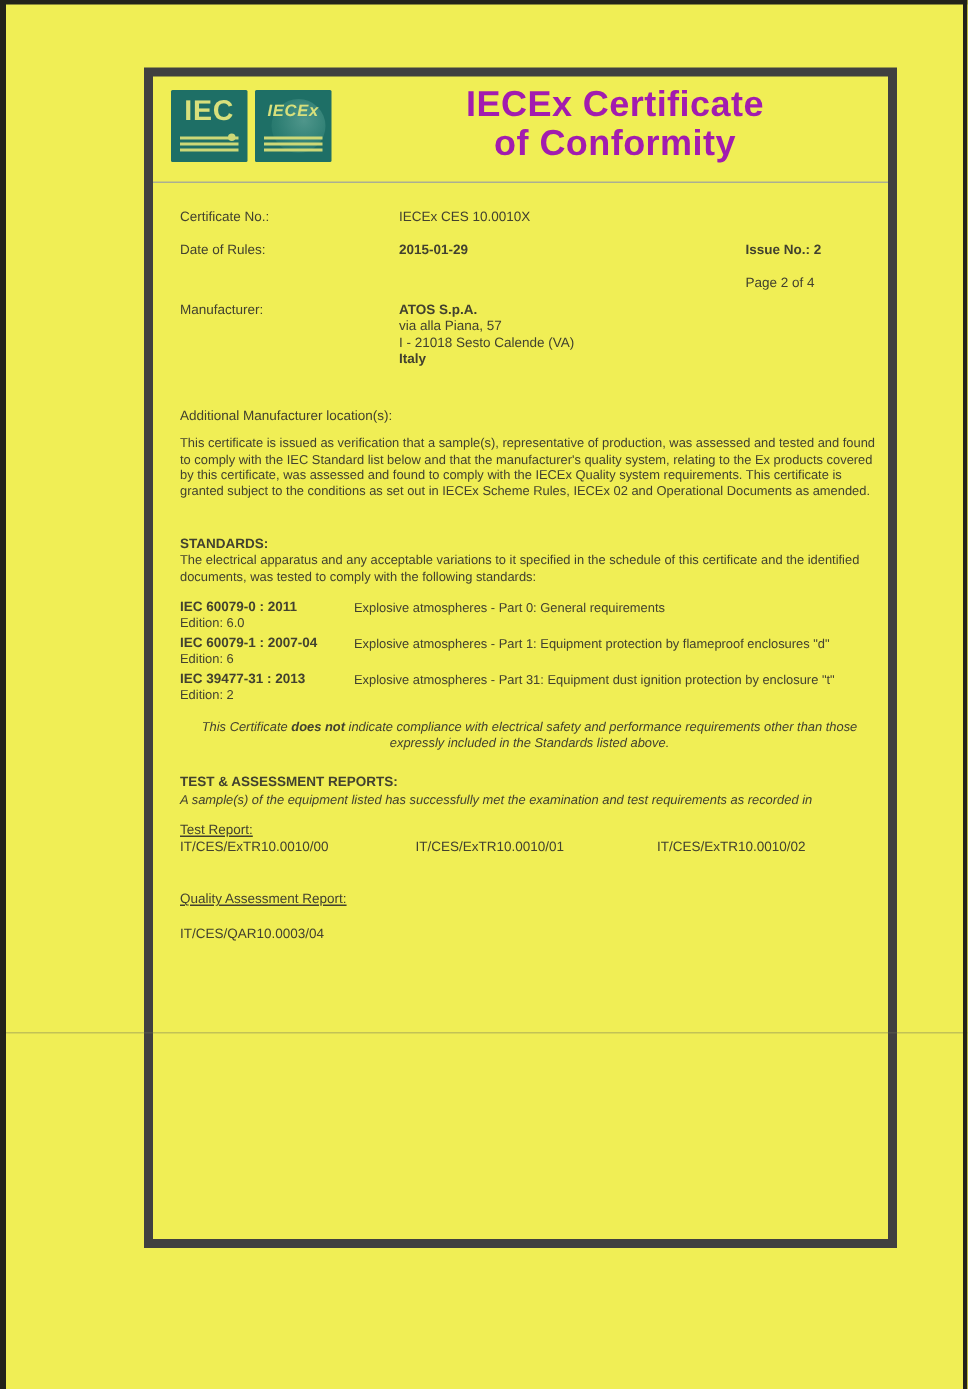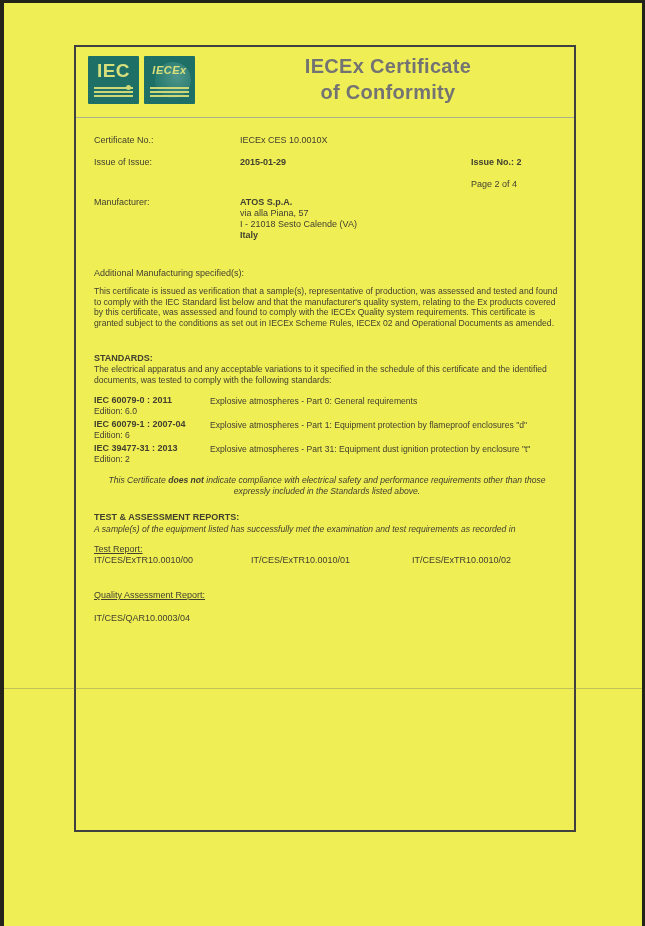--- a/index.html
+++ b/index.html
@@ -13,22 +13,22 @@
   }
   
   .edge { position:absolute; background:#23231a; z-index:5; }
   .edge-top { left:0; top:0; width:645px; height:3px; }
   .edge-left { left:0; top:0; width:4px; height:926px; }
   .edge-right { right:0; top:0; width:3px; height:926px; }
   
   .fold-line { position:absolute; left:0; top:688px; width:645px; height:1px; background:rgba(110,112,88,0.35); z-index:2; }
 
   .doc-box {
-    position:absolute; left:74px; top:45px; width:502px; height:787px;
-    border:2px solid #404040;
+    position:absolute; left:96px; top:45px; width:502px; height:787px;
+    border:6px solid #404040;
     z-index:1;
   }
   .doc-header {
     position:absolute; left:0; top:0; width:100%; height:71px;
     border-bottom:1px solid #abaf92;
   }
   .logo-strip { position:absolute; left:12px; top:9px; display:flex; gap:5px; }
   .logo {
     width:51px; height:48px; background:#1e6f66; position:relative;
     border-radius:1px; overflow:hidden;
@@ -42,21 +42,21 @@
   .logo .stripes { position:absolute; left:6px; right:6px; bottom:7px; z-index:2; }
   .logo .stripes span { display:block; height:2px; background:#cdd877; margin-top:2px; }
   .logo .dot { position:absolute; right:8px; bottom:14px; width:5px; height:5px; border-radius:50%; background:#cdd877; z-index:3; }
   .logo-iecex .globe {
     position:absolute; left:11px; top:6px; width:36px; height:36px; border-radius:50%;
     background:radial-gradient(circle at 60% 40%, #4f968b 0%, #2c7d72 60%, #1e6f66 100%);
     z-index:1;
   }
   .doc-title {
     position:absolute; left:130px; right:4px; top:6px; text-align:center;
-    color:#737373; font-weight:bold; font-size:20px; line-height:26px;
+    color:#a21caf; font-weight:bold; font-size:24px; line-height:26px;
     letter-spacing:0.3px;
   }
 
   .abs { position:absolute; }
   .lbl { font-size:9px; }
   .val { font-size:9px; }
   .b { font-weight:bold; }
   .i { font-style:italic; }
   .u { text-decoration:underline; }
   .small { font-size:8.6px; line-height:10.6px; }
@@ -101,35 +101,35 @@
     </div>
     <div class="doc-title">
       <div>IECEx Certificate</div>
       <div>of Conformity</div>
     </div>
   </div>
 
   <div class="abs lbl col-label" style="top:88px">Certificate No.:</div>
   <div class="abs val col-value" style="top:88px">IECEx CES 10.0010X</div>
 
-  <div class="abs lbl col-label" style="top:110px">Issue of Issue:</div>
+  <div class="abs lbl col-label" style="top:110px">Date of Rules:</div>
   <div class="abs val col-value b" style="top:110px">2015-01-29</div>
   <div class="abs val col-issue b" style="top:110px">Issue No.: 2</div>
 
   <div class="abs val col-issue" style="top:132px">Page 2 of 4</div>
 
   <div class="abs lbl col-label" style="top:150px">Manufacturer:</div>
   <div class="abs val col-value" style="top:150px; line-height:11px;">
     <div class="b">ATOS S.p.A.</div>
     <div>via alla Piana, 57</div>
     <div>I - 21018 Sesto Calende (VA)</div>
     <div class="b">Italy</div>
   </div>
 
-  <div class="abs lbl col-label" style="top:221px">Additional Manufacturing specified(s):</div>
+  <div class="abs lbl col-label" style="top:221px">Additional Manufacturer location(s):</div>
 
   <div class="abs small para" style="top:239px">This certificate is issued as verification that a sample(s), representative of production, was assessed and tested and found to comply with the IEC Standard list below and that the manufacturer's quality system, relating to the Ex products covered by this certificate, was assessed and found to comply with the IECEx Quality system requirements. This certificate is granted subject to the conditions as set out in IECEx Scheme Rules, IECEx 02 and Operational Documents as amended.</div>
 
   <div class="abs lbl col-label b" style="top:306px">STANDARDS:</div>
   <div class="abs small para" style="top:317px">The electrical apparatus and any acceptable variations to it specified in the schedule of this certificate and the identified documents, was tested to comply with the following standards:</div>
 
   <div class="abs val col-label b" style="top:348px">IEC 60079-0 : 2011</div>
   <div class="abs small" style="top:349px; left:134px; width:356px;">Explosive atmospheres - Part 0: General requirements</div>
   <div class="abs small col-label" style="top:359px">Edition: 6.0</div>
 

